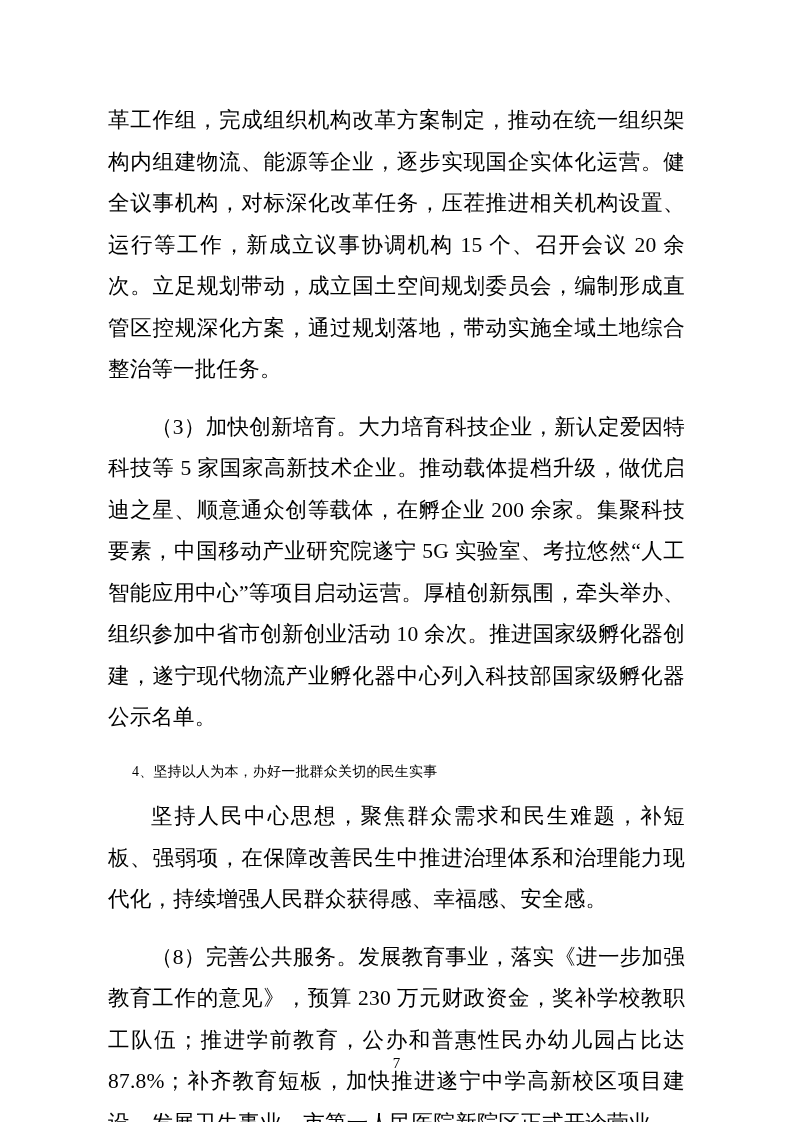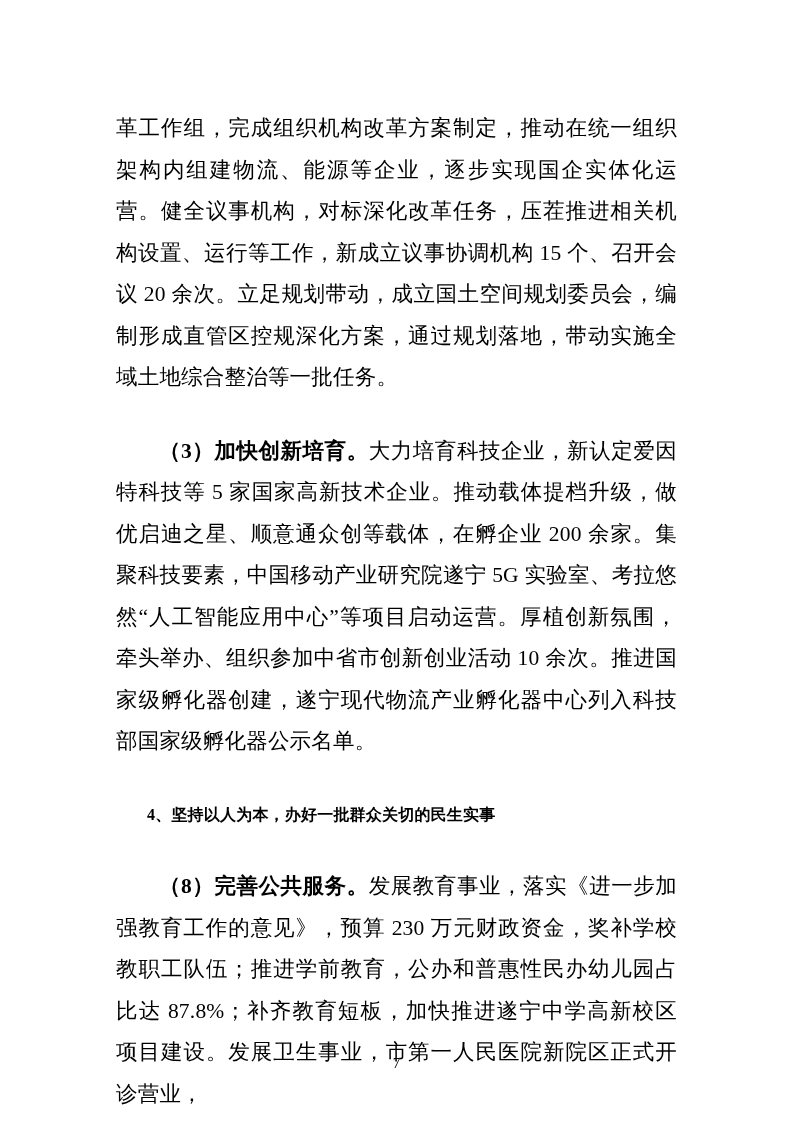--- a/index.html
+++ b/index.html
@@ -20,68 +20,69 @@
     height: 1122px;
     box-sizing: border-box;
     padding: 96px 104px 40px 104px;
     position: relative;
   }
   .para {
     font-size: 21.5px;
     line-height: 41.5px;
     text-align: justify;
     text-justify: inter-ideograph;
-    margin: 12px;
+    margin: 4px;
     letter-spacing: 0.2px;
   }
   .indent {
     text-indent: 2em;
   }
   .heading {
-    font-size: 16px;
+    font-size: 14px;
     line-height: 41.5px;
-    font-weight: bold;
-    margin: 11px;
+    font-weight: normal;
+    margin: 0;
     text-indent: 2em;
     letter-spacing: 0.2px;
   }
   .spacer-sm {
     height: 8px;
   }
   .page-number {
     position: absolute;
     left: 0;
     right: 0;
     bottom: 50px;
     text-align: center;
     font-size: 15px;
     font-family: "Liberation Serif", "DejaVu Serif", serif;
     color: #000000;
   }
   .runin-bold {
-    font-weight: bold;
+    font-weight: normal;
   }
 </style>
 </head>
 <body>
 
 <div class="page">
 
   <p class="para">革工作组，完成组织机构改革方案制定，推动在统一组织架构内组建物流、能源等企业，逐步实现国企实体化运营。健全议事机构，对标深化改革任务，压茬推进相关机构设置、运行等工作，新成立议事协调机构 15 个、召开会议 20 余次。立足规划带动，成立国土空间规划委员会，编制形成直管区控规深化方案，通过规划落地，带动实施全域土地综合整治等一批任务。</p>
 
   <div class="spacer-sm"></div>
 
   <p class="para indent">
     <span class="runin-bold">（3）加快创新培育。</span><span>大力培育科技企业，新认定爱因特科技等 5 家国家高新技术企业。推动载体提档升级，做优启迪之星、顺意通众创等载体，在孵企业 200 余家。集聚科技要素，中国移动产业研究院遂宁 5G 实验室、考拉悠然“人工智能应用中心”等项目启动运营。厚植创新氛围，牵头举办、组织参加中省市创新创业活动 10 余次。推进国家级孵化器创建，遂宁现代物流产业孵化器中心列入科技部国家级孵化器公示名单。</span>
   </p>
 
   <div class="spacer-sm"></div>
 
   <p class="heading">4、坚持以人为本，办好一批群众关切的民生实事</p>
 
+  <p class="para indent">坚持人民中心思想，聚焦群众需求和民生难题，补短板、强弱项，在保障改善民生中推进治理体系和治理能力现代化，持续增强人民群众获得感、幸福感、安全感。</p>
 
   <div class="spacer-sm"></div>
 
   <p class="para indent">
     <span class="runin-bold">（8）完善公共服务。</span><span>发展教育事业，落实《进一步加强教育工作的意见》，预算 230 万元财政资金，奖补学校教职工队伍；推进学前教育，公办和普惠性民办幼儿园占比达 87.8%；补齐教育短板，加快推进遂宁中学高新校区项目建设。发展卫生事业，市第一人民医院新院区正式开诊营业，</span>
   </p>
 
   <div class="page-number">7</div>
 </div>
 

